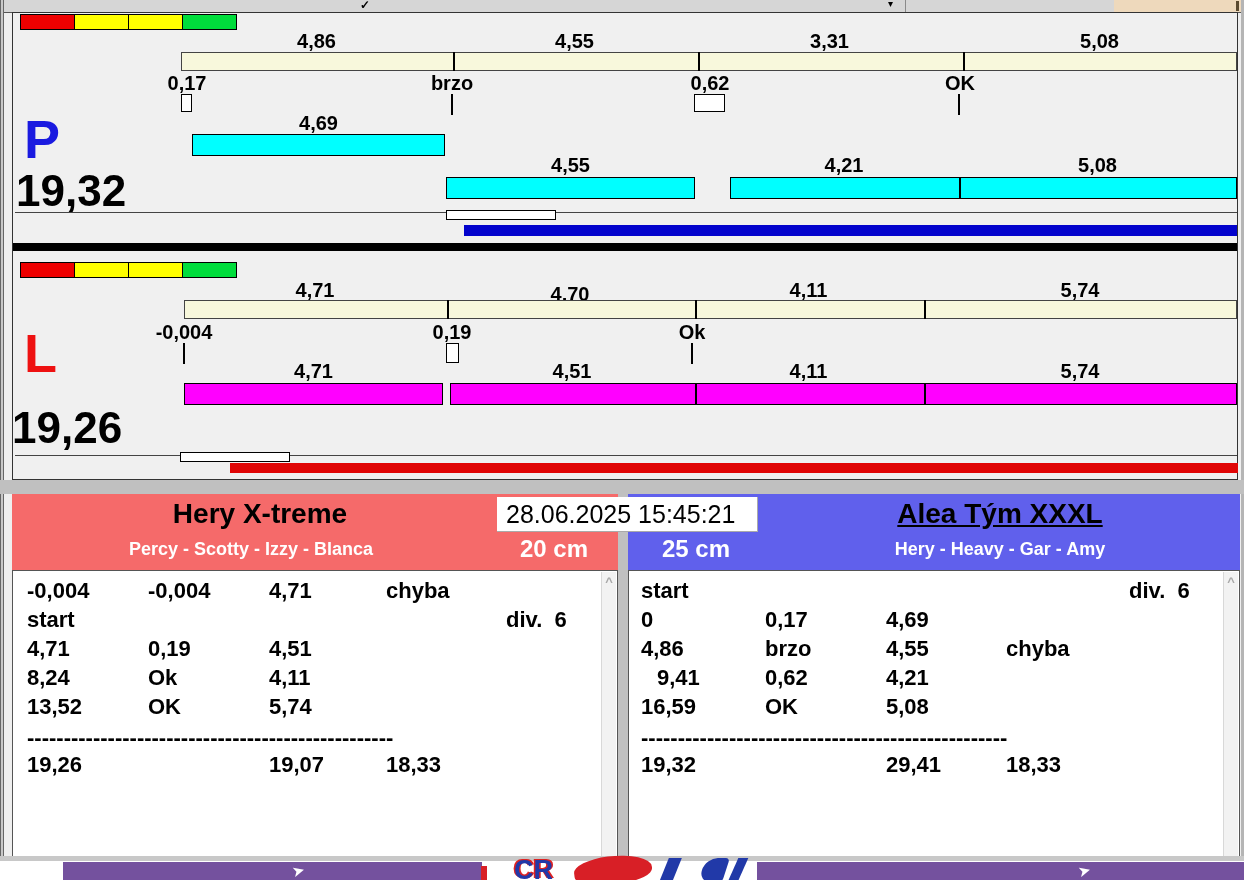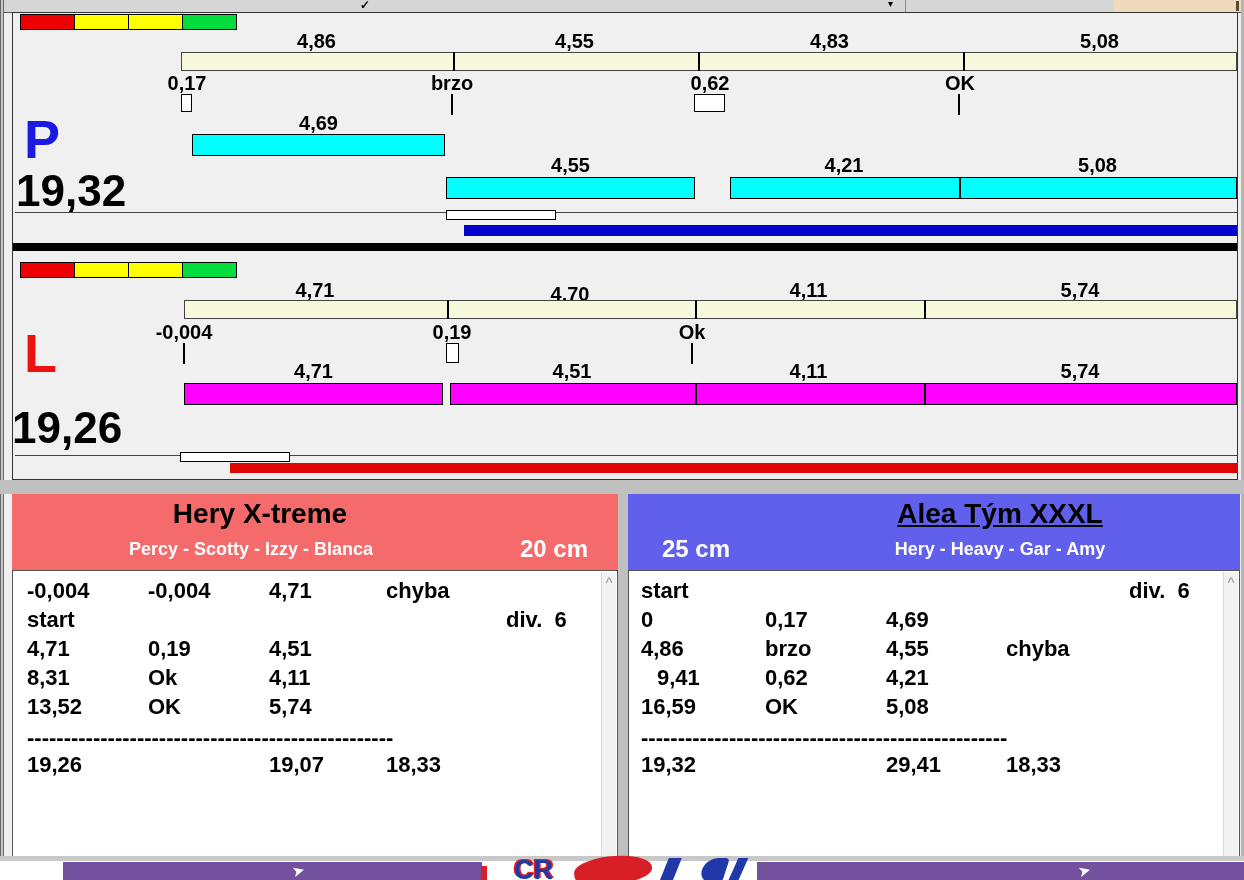--- a/index.html
+++ b/index.html
@@ -51,21 +51,21 @@
 
   <div>
 
     <div class="seg" style="left:20px;top:14px;background:#ee0000;"></div>
     <div class="seg" style="left:74px;top:14px;background:#ffff00;"></div>
     <div class="seg" style="left:128px;top:14px;background:#ffff00;"></div>
     <div class="seg" style="left:182px;top:14px;background:#00dd3c;"></div>
 
     <div class="lbl" style="left:181px;top:31px;width:271px;">4,86</div>
     <div class="lbl" style="left:452px;top:31px;width:245px;">4,55</div>
-    <div class="lbl" style="left:697px;top:31px;width:265px;">4,83</div>
+    <div class="lbl" style="left:697px;top:31px;width:265px;">3,31</div>
     <div class="lbl" style="left:962px;top:31px;width:275px;">5,08</div>
 
     <div class="bar" style="left:181px;top:52px;width:1056px;height:19px;background:#f8f8dc;border-color:#444;">
       <div class="vdiv" style="left:271px;"></div>
       <div class="vdiv" style="left:516px;"></div>
       <div class="vdiv" style="left:781px;"></div>
     </div>
 
     <div class="lbl" style="left:150px;top:73px;width:74px;">0,17</div>
     <div class="lbl" style="left:415px;top:73px;width:74px;">brzo</div>
@@ -163,21 +163,21 @@
       <div class="trow" style="left:0;top:37px;width:100%;">
         <span class="cell" style="left:14px;">start</span>
         <span class="cell" style="left:493px;">div.  6</span>
       </div>
       <div class="trow" style="left:0;top:66px;width:100%;">
         <span class="cell" style="left:14px;">4,71</span>
         <span class="cell" style="left:135px;">0,19</span>
         <span class="cell" style="left:256px;">4,51</span>
       </div>
       <div class="trow" style="left:0;top:95px;width:100%;">
-        <span class="cell" style="left:14px;">8,31</span>
+        <span class="cell" style="left:14px;">8,24</span>
         <span class="cell" style="left:135px;">Ok</span>
         <span class="cell" style="left:256px;">4,11</span>
       </div>
       <div class="trow" style="left:0;top:124px;width:100%;">
         <span class="cell" style="left:14px;">13,52</span>
         <span class="cell" style="left:135px;">OK</span>
         <span class="cell" style="left:256px;">5,74</span>
       </div>
       <div class="trow" style="left:14px;top:155px;letter-spacing:0;">--------------------------------------------------</div>
       <div class="trow" style="left:0;top:182px;width:100%;">
@@ -228,20 +228,21 @@
         <span class="cell" style="left:12px;">19,32</span>
         <span class="cell" style="left:257px;">29,41</span>
         <span class="cell" style="left:377px;">18,33</span>
       </div>
       <div class="scrolltrack" style="right:1px;top:1px;height:284px;">
         <span class="scrollarrow">^</span>
       </div>
     </div>
   </div>
 
+  <div class="abs" style="left:497px;top:497px;width:261px;height:35px;background:#fff;font-size:25px;line-height:35px;padding-left:9px;box-sizing:border-box;border-right:1px solid #aaa;border-bottom:1px solid #aaa;white-space:pre;">28.06.2025 15:45:21</div>
 
   <div class="abs" style="left:0;top:856px;width:1244px;height:5px;background:#c8c8c8;"></div>
   <div class="abs" style="left:0;top:861px;width:1244px;height:19px;background:#fff;overflow:visible;">
     <div class="abs" style="left:63px;top:1px;width:419px;height:18px;background:#74519e;"></div>
     <div class="abs" style="left:757px;top:1px;width:487px;height:18px;background:#74519e;"></div>
     <div class="abs" style="left:292px;top:2px;color:#fff;font-size:15px;line-height:1;transform:rotate(-14deg);">➤</div>
     <div class="abs" style="left:1078px;top:2px;color:#fff;font-size:15px;line-height:1;transform:rotate(-14deg);">➤</div>
     <div class="abs" style="left:481px;top:5px;width:6px;height:14px;background:#d81f26;"></div>
     <div class="abs" style="left:514px;top:-4px;font-weight:bold;font-size:27px;line-height:1;color:#2139a8;text-shadow:-1.5px -1.5px 0 #d22,1.5px -1.5px 0 #d22;">CR</div>
     <div class="abs" style="left:574px;top:-5px;width:78px;height:28px;background:#d81f26;border-radius:50% 60% 45% 45%;transform:rotate(-7deg);"></div>

